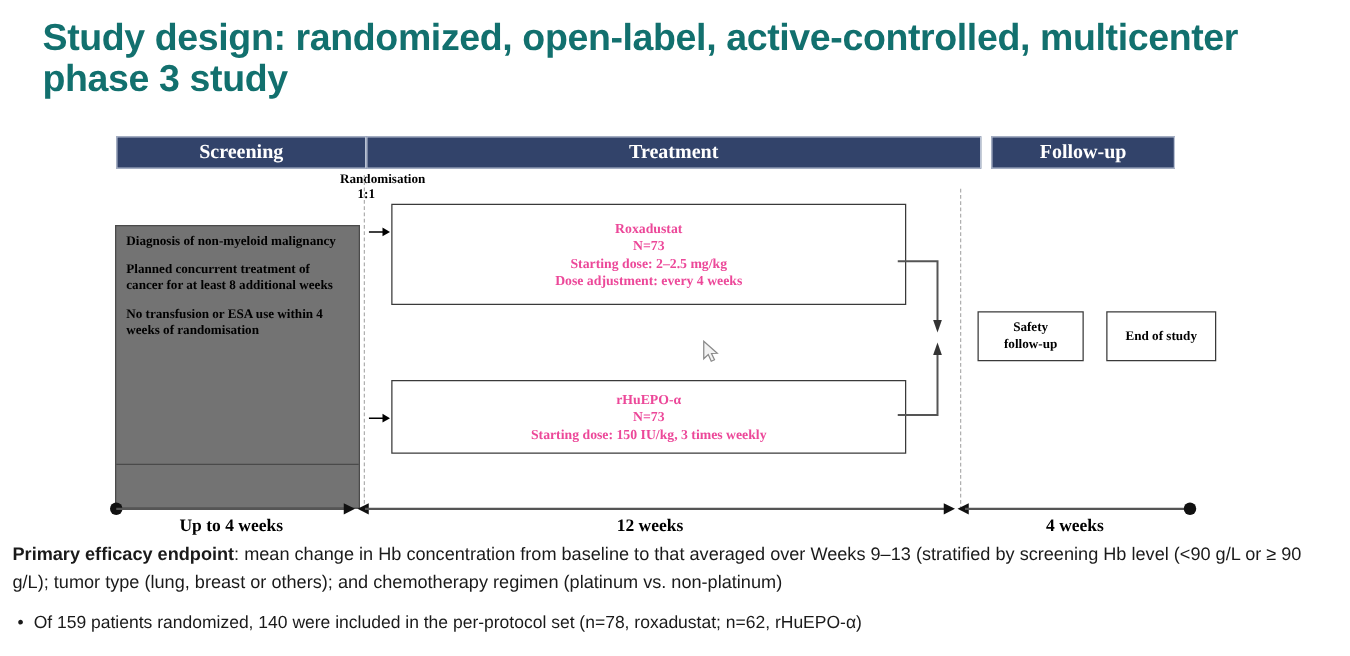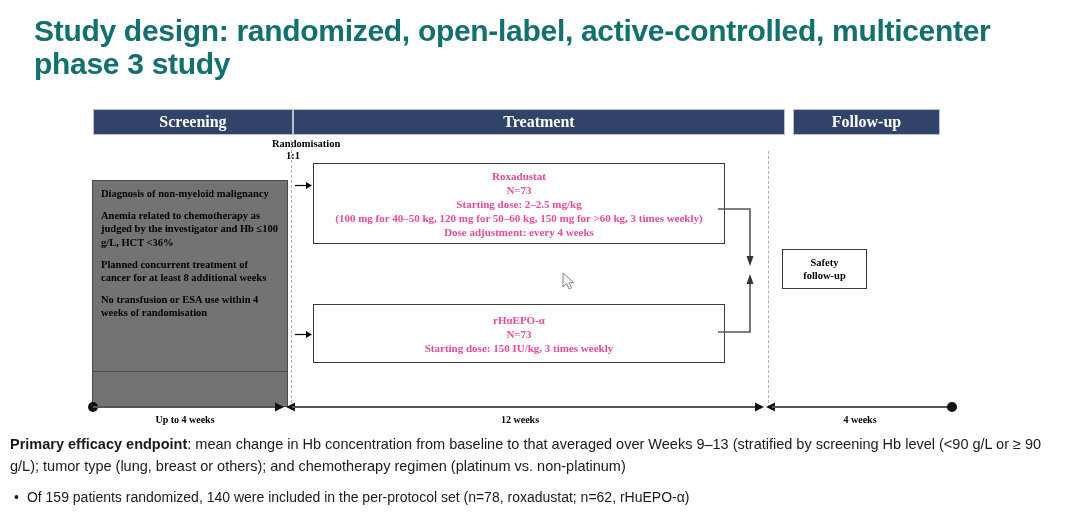--- a/index.html
+++ b/index.html
@@ -105,21 +105,21 @@
 
   
   .bracket{position:absolute;}
   #bracket-svg{left:718px;top:176px;}
 
   
   #timeline-svg{position:absolute;left:85px;top:398px;}
   .tl-label{
     position:absolute;
     font-family:"Liberation Serif", serif;
-    font-weight:bold;font-size:10px;color:#000;text-align:center;
+    font-weight:bold;font-size:14px;color:#000;text-align:center;
   }
   #tl-lab-1{left:120px;top:414px;width:130px;}
   #tl-lab-2{left:455px;top:414px;width:130px;}
   #tl-lab-3{left:810px;top:414px;width:100px;}
 
   
   .endpoint{
     position:absolute;left:10px;top:433px;width:1062px;
     font-family:"Liberation Sans", sans-serif;
     font-size:14.5px;line-height:22px;color:#1a1a1a;
@@ -151,41 +151,39 @@
     <span>Randomisation</span>
     <span class="l2">1:1</span>
   </div>
 
   <div class="vdash" id="dash-left"></div>
   <div class="vdash" id="dash-right"></div>
 
   <div class="criteria-box">
     <div class="criteria-list">
       <div class="criteria-item">Diagnosis of non-myeloid malignancy</div>
-      <div class="criteria-item">Anemia related to chemotherapy as judged by the investigator and Hb ≤100 g/L, HCT &lt;36%</div>
       <div class="criteria-item">Planned concurrent treatment of cancer for at least 8 additional weeks</div>
       <div class="criteria-item">No transfusion or ESA use within 4 weeks of randomisation</div>
     </div>
     <div class="criteria-divider"></div>
   </div>
 
   <svg class="rand-arrow" id="rand-arrow-top" viewBox="0 0 17 11">
     <line x1="0" y1="5.5" x2="12" y2="5.5" stroke="#000" stroke-width="1.2"></line>
     <polygon points="11,2 17,5.5 11,9" fill="#000"></polygon>
   </svg>
   <svg class="rand-arrow" id="rand-arrow-bot" viewBox="0 0 17 11">
     <line x1="0" y1="5.5" x2="12" y2="5.5" stroke="#000" stroke-width="1.2"></line>
     <polygon points="11,2 17,5.5 11,9" fill="#000"></polygon>
   </svg>
 
   <div class="arm-box" id="arm-roxa">
     <div class="arm-name">Roxadustat</div>
     <div class="arm-line">N=73</div>
     <div class="arm-line">Starting dose: 2–2.5 mg/kg</div>
-    <div class="arm-line">(100 mg for 40–50 kg, 120 mg for 50–60 kg, 150 mg for &gt;60 kg, 3 times weekly)</div>
     <div class="arm-line">Dose adjustment: every 4 weeks</div>
   </div>
 
   <div class="arm-box" id="arm-epo">
     <div class="arm-name">rHuEPO-α</div>
     <div class="arm-line">N=73</div>
     <div class="arm-line">Starting dose: 150 IU/kg, 3 times weekly</div>
   </div>
 
   <svg class="bracket" id="bracket-svg" width="50" height="180" viewBox="0 0 50 180">
@@ -194,20 +192,21 @@
     <path d="M0,156 L32,156 L32,104" fill="none" stroke="#555" stroke-width="1.6"></path>
     <polygon points="28.5,108 32,98 35.5,108" fill="#333"></polygon>
   </svg>
 
   <div class="small-box" id="box-safety">
     <div>
       <span>Safety</span><br>
       <span>follow-up</span>
     </div>
   </div>
+  <div class="small-box" id="box-eos">End of study</div>
 
   <svg id="timeline-svg" width="875" height="18" viewBox="0 0 875 18">
     <circle cx="8" cy="9" r="5" fill="#111"></circle>
     <line x1="8" y1="9" x2="193" y2="9" stroke="#555" stroke-width="1.8"></line>
     <polygon points="190,4.5 199,9 190,13.5" fill="#111"></polygon>
     <polygon points="210,4.5 201,9 210,13.5" fill="#111"></polygon>
     <line x1="207" y1="9" x2="673" y2="9" stroke="#555" stroke-width="1.8"></line>
     <polygon points="670,4.5 679,9 670,13.5" fill="#111"></polygon>
     <polygon points="690,4.5 681,9 690,13.5" fill="#111"></polygon>
     <line x1="687" y1="9" x2="866" y2="9" stroke="#555" stroke-width="1.8"></line>

